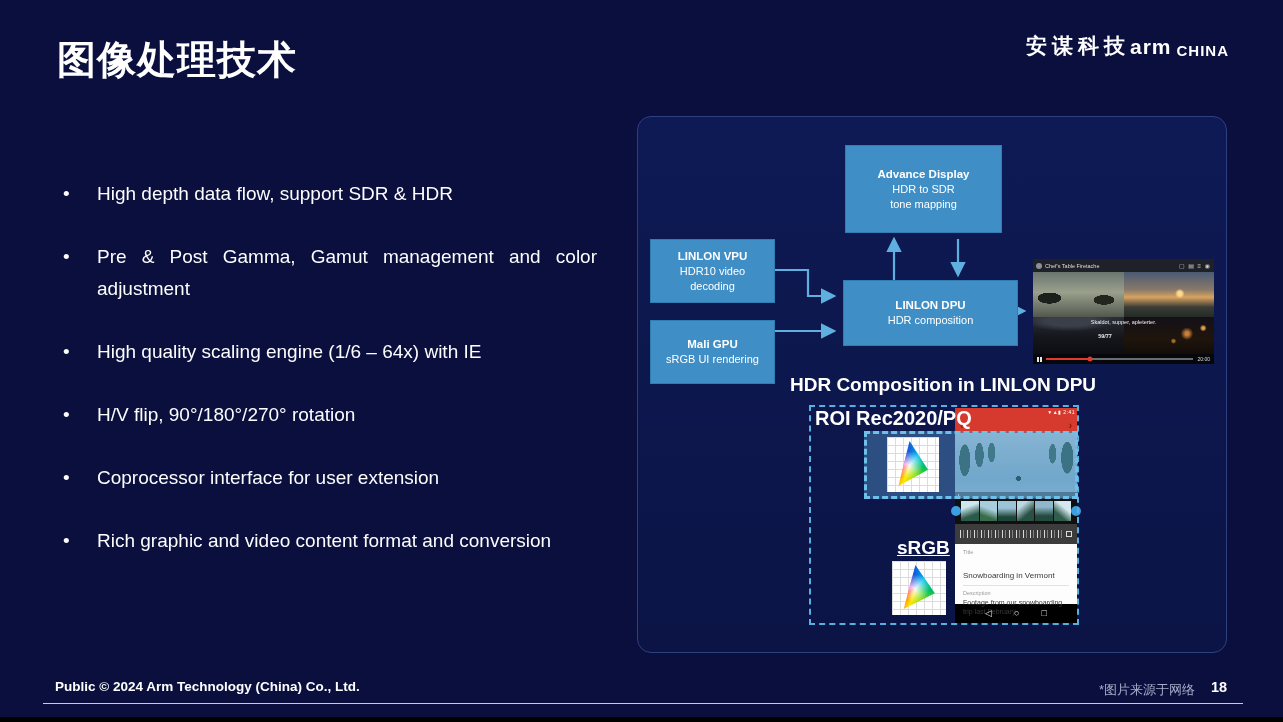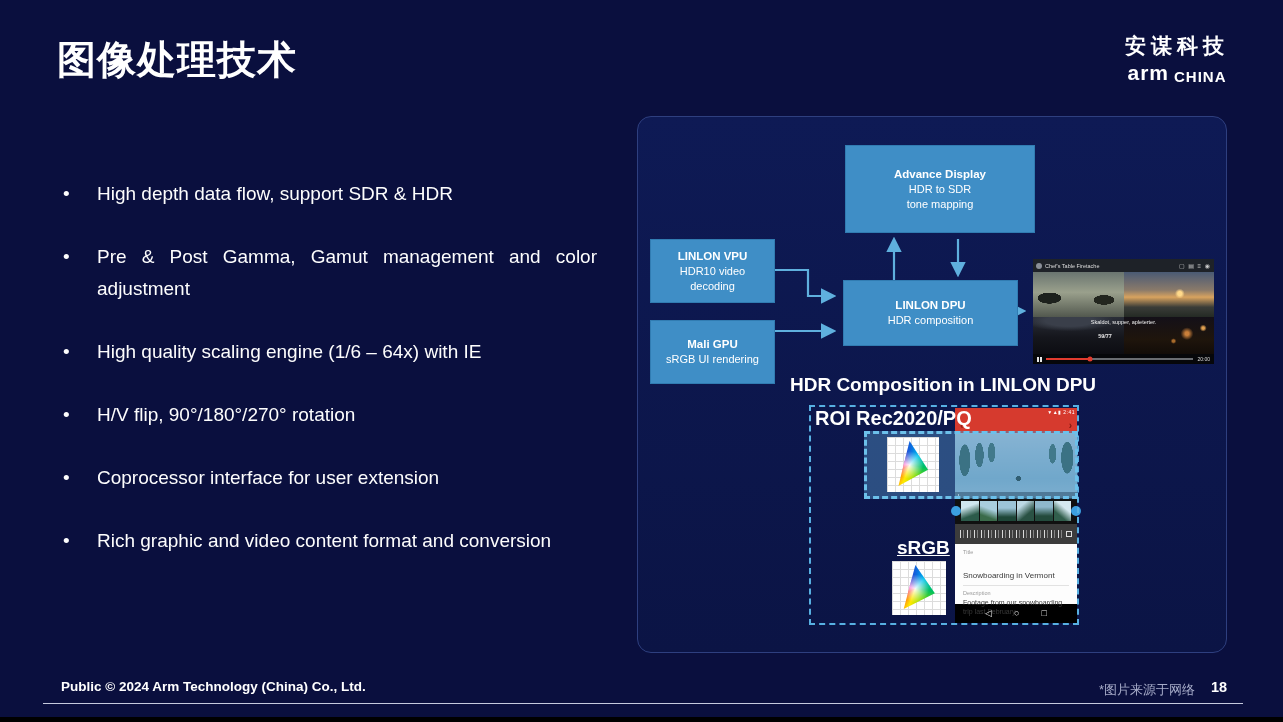--- a/index.html
+++ b/index.html
@@ -7,21 +7,21 @@
   body {
     position:relative;
     background:#0a0f3e;
     font-family:"Liberation Sans","DejaVu Sans",sans-serif;
     color:#fff;
   }
   .abs { position:absolute; }
 
   
   .slide-title { left:57px; top:33px; font-size:39px; font-weight:800; letter-spacing:1px; }
-  .logo { right:54px; top:32px; display:flex; flex-direction:column; align-items:center; }
+  .logo { right:54px; top:32px; display:flex; flex-direction:row; align-items:center; }
   .logo-cn { font-size:21px; font-weight:700; letter-spacing:5px; }
   .logo-en { display:flex; align-items:flex-end; margin-top:1px; }
   .logo-arm { font-size:21px; font-weight:700; letter-spacing:1px; }
   .logo-region { font-size:15px; font-weight:700; margin-left:5px; letter-spacing:1px; }
 
   
   .bullets { left:57px; top:178px; width:540px; list-style:none; }
   .bullets li {
     position:relative; padding-left:40px; margin-bottom:31px;
     font-size:19px; line-height:32px; text-align:justify; color:#fdfdfd;
@@ -34,21 +34,21 @@
     border-radius:14px; border:1px solid #2e3f7f;
     background:linear-gradient(180deg,#0e1a55 0%,#0b1445 100%);
   }
   .flowbox {
     position:absolute; background:#3f8ec6; border:1px solid #317cb2;
     display:flex; flex-direction:column; justify-content:center; align-items:center;
     text-align:center; line-height:15px; padding:2px;
   }
   .flowbox .b1 { font-weight:700; font-size:11.5px; }
   .flowbox .b2 { font-size:11px; }
-  .box-ad  { left:207px; top:28px;  width:190px; height:88px; }
+  .box-ad  { left:207px; top:28px;  width:157px; height:88px; }
   .box-vpu { left:12px;  top:122px; width:125px; height:64px; }
   .box-gpu { left:12px;  top:203px; width:125px; height:64px; }
   .box-dpu { left:205px; top:163px; width:175px; height:66px; }
   .arrows { position:absolute; inset:0; width:590px; height:537px; pointer-events:none; }
 
   .caption { left:140px; top:257px; width:330px; text-align:center; font-size:19px; font-weight:700; }
 
   .outer-roi { left:171px; top:288px; width:270px; height:220px; border:2px dashed #57b0e2; z-index:2; }
   .roi-label { left:177px; top:290px; font-size:20px; font-weight:700; z-index:6; }
   .inner-roi { left:226px; top:314px; width:214px; height:68px;
@@ -141,21 +141,21 @@
   .wave-icon { width:6px; height:6px; border:1px solid #ddd; margin-left:4px; flex:none; }
   .ph-info { height:60px; background:#fdfdfd; color:#333; padding:5px 8px; }
   .ph-label { font-size:5.5px; color:#9a9a9a; }
   .ph-title-value { font-size:8px; color:#3a3a3a; margin-top:16px; }
   .ph-divider { height:1px; background:#e2e2e2; margin:5px 0 4px; }
   .ph-desc { font-size:7px; color:#3a3a3a; line-height:9px; margin-top:2px; }
   .ph-nav { height:19px; background:#000; display:flex; justify-content:center; align-items:center; gap:22px; }
   .ph-nav span { font-size:9px; color:#e8e8e8; line-height:9px; }
 
   
-  .footer-text { left:55px; top:679px; font-size:13.5px; font-weight:600;margin-left:6px; }
+  .footer-text { left:55px; top:679px; font-size:13.5px; font-weight:600; }
   .footer-line { left:43px; top:703px; width:1200px; height:1px; background:rgba(230,235,250,.85); }
   .credit { right:88px; top:681px; font-size:13px; color:#a6abc8; }
   .pagenum { left:1211px; top:679px; font-size:14.5px; font-weight:700; }
   .bottom-strip { left:0; bottom:0; width:1283px; height:5px; background:#000; }
 </style>
 </head>
 <body>
 
 <h1 class="abs slide-title">图像处理技术</h1>
 <div class="abs logo">

